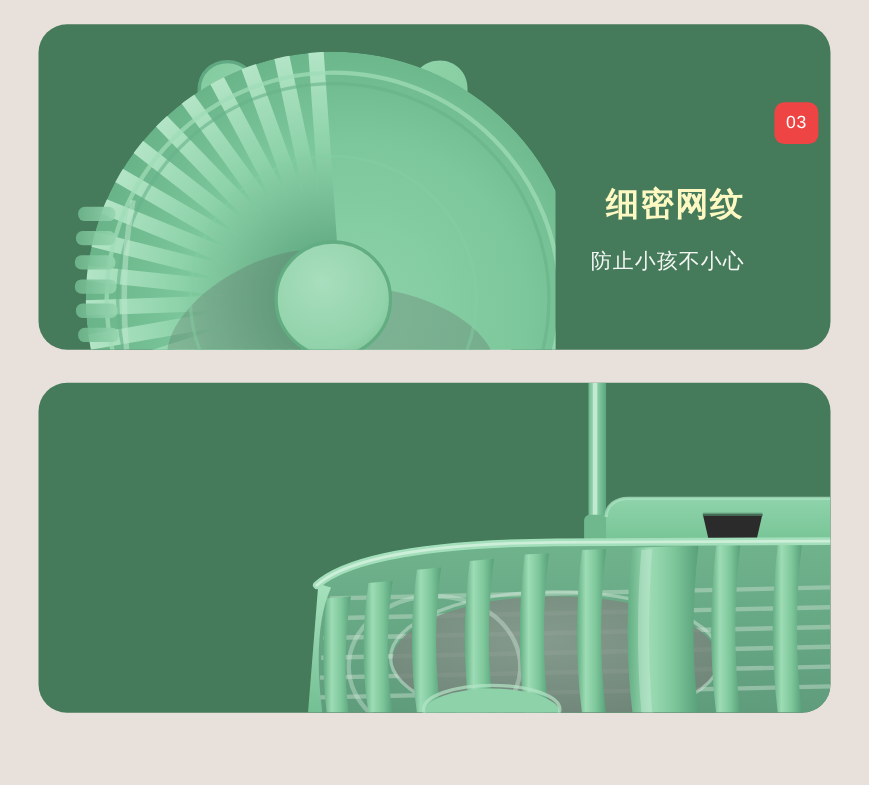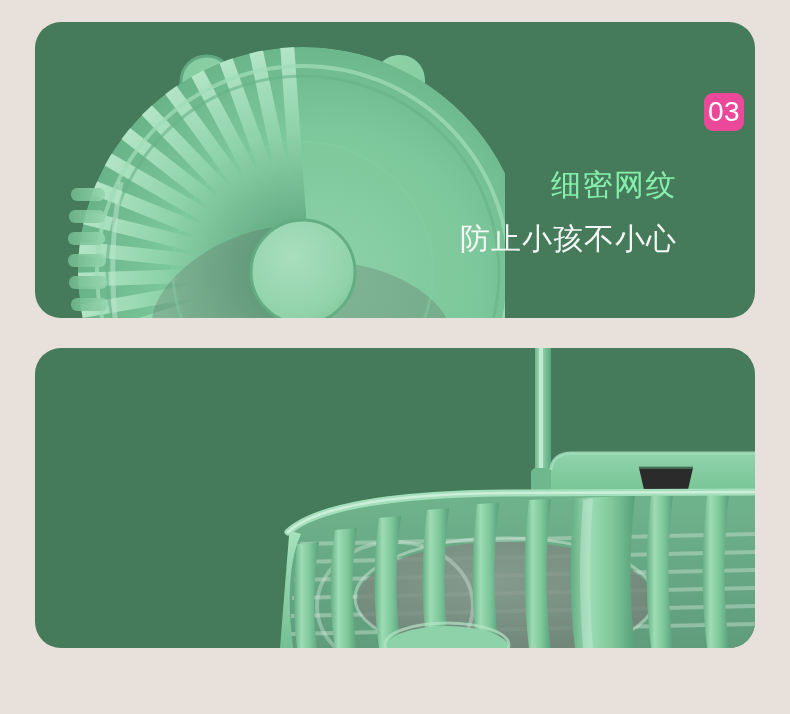--- a/index.html
+++ b/index.html
@@ -30,45 +30,45 @@
   }
   #panel-03 { left: 35px; top: 22px;  width: 720px; height: 296px; }
   #panel-04 { left: 35px; top: 348px; width: 720px; height: 300px; }
 
   
   .badge {
     position: absolute;
     width: 40px;
     height: 38px;
     border-radius: 9px;
-    background: #ec4899;
+    background: #ef4444;
     color: #ffffff;
-    font-size: 28px;
+    font-size: 16px;
     font-weight: 400;
     letter-spacing: 0.5px;
     display: flex;
     align-items: center;
     justify-content: center;
     z-index: 6;
   }
 
   .headline {
     position: absolute;
-    color: #86efac;
+    color: #fef9c3;
     font-size: 30px;
-    font-weight: normal;
+    font-weight: bold;
     letter-spacing: 1.5px;
     white-space: nowrap;
     z-index: 6;
   }
 
   .subtext {
     position: absolute;
     color: #f3f6f3;
-    font-size: 30px;
+    font-size: 19px;
     font-weight: 400;
     line-height: 34px;
     letter-spacing: 1px;
     white-space: nowrap;
     z-index: 6;
   }
 
   
   #badge-03    { left: 669px; top: 71px; }
   #headline-03 { right: 78px; top: 143px; text-align: right; }

